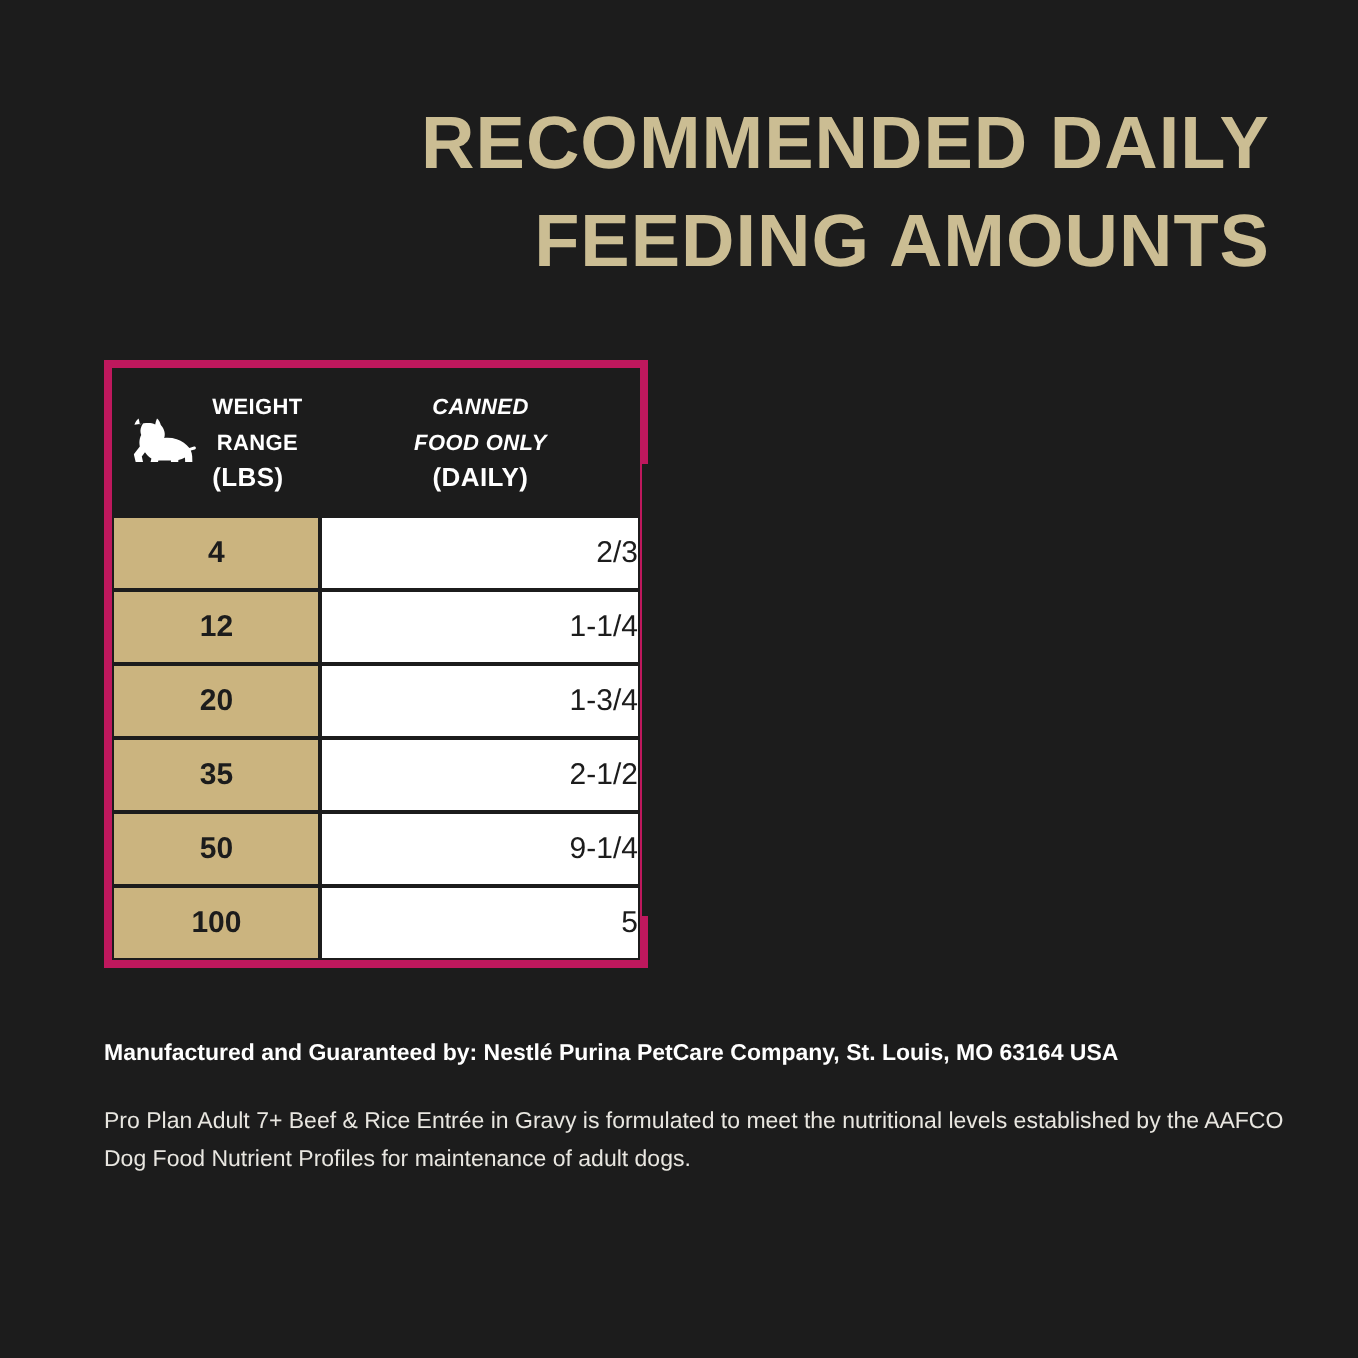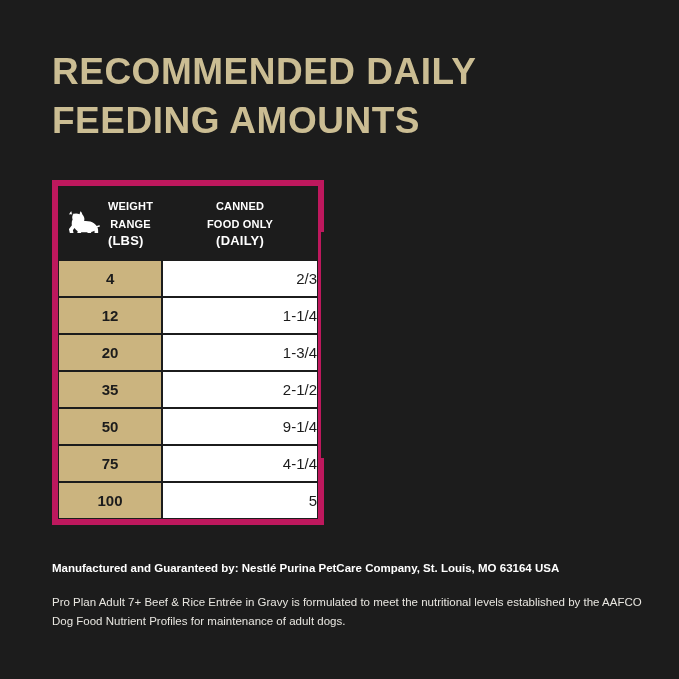--- a/index.html
+++ b/index.html
@@ -23,29 +23,30 @@
     top: 48px;
     right: 44px;
   }
   .heading {
     color: #cbbd93;
     font-size: 37px;
     font-weight: bold;
     letter-spacing: 0.5px;
     line-height: 1.32;
     text-transform: uppercase;
+    text-align: right;
   }
   
   .table-wrap {
     position: relative;
     margin-top: 34px;
     width: 272px;
   }
   .table {
-    border: 6px solid #be185d;
+    border: 4px solid #be185d;
     border-collapse: separate;
     border-spacing: 0;
     width: 272px;
     background: #fca5a5;
   }
   .table td, .table th {
     border: 1px solid #1c1c1c;
   }
   .hdr-row th {
     background: #1c1c1c;
@@ -75,21 +76,21 @@
     font-size: 13px;
     font-weight: bold;
     letter-spacing: 0.2px;
     margin-top: 1px;
     text-align: left;
   }
   .hdr-right {
     width: 165px;
     text-align: center;
   }
-  .hdr-right .hdr-title { text-align: center; }
+  .hdr-right .hdr-title { text-align: center; font-style: italic; }
   .hdr-right .hdr-sub { text-align: center; }
 
   .cell-weight {
     background: #cbb47f;
     color: #1c1c1c;
     font-size: 15px;
     font-weight: bold;
     text-align: center;
     padding: 9px 0;
     border: 1px solid #1c1c1c;
@@ -183,24 +184,20 @@
           </tr>
           <tr>
             <td class="cell-weight">35</td>
             <td class="cell-cans">2-1/2</td>
           </tr>
           <tr>
             <td class="cell-weight">50</td>
             <td class="cell-cans">9-1/4</td>
           </tr>
           <tr>
-            <td class="cell-weight">75</td>
-            <td class="cell-cans">4-1/4</td>
-          </tr>
-          <tr>
             <td class="cell-weight">100</td>
             <td class="cell-cans">5</td>
           </tr>
         </tbody>
       </table>
       <div class="notch"></div>
     </div>
 
     <div class="notes">
       <p class="note bold">Manufactured and Guaranteed by: Nestlé Purina PetCare Company, St. Louis, MO 63164 USA</p>

